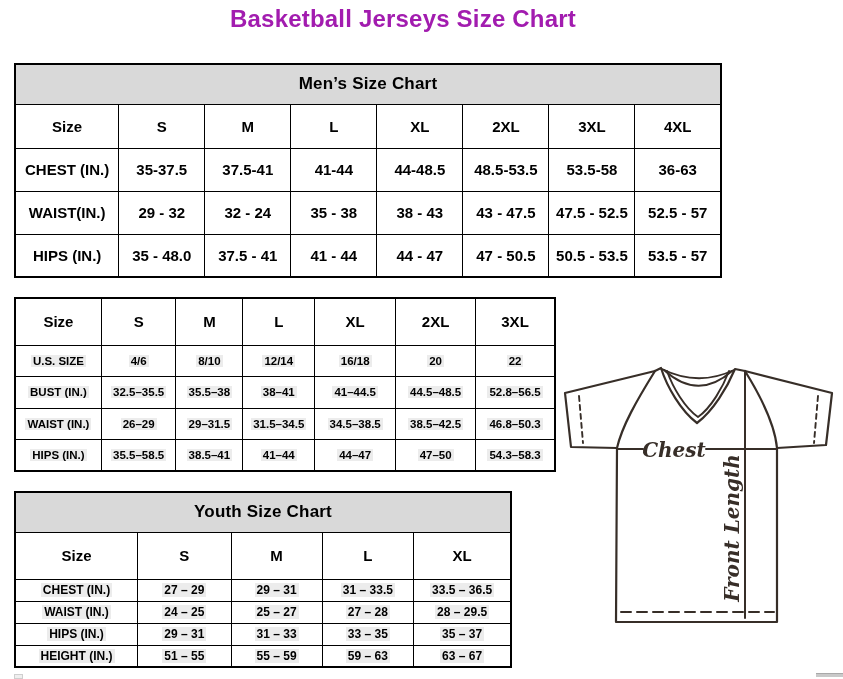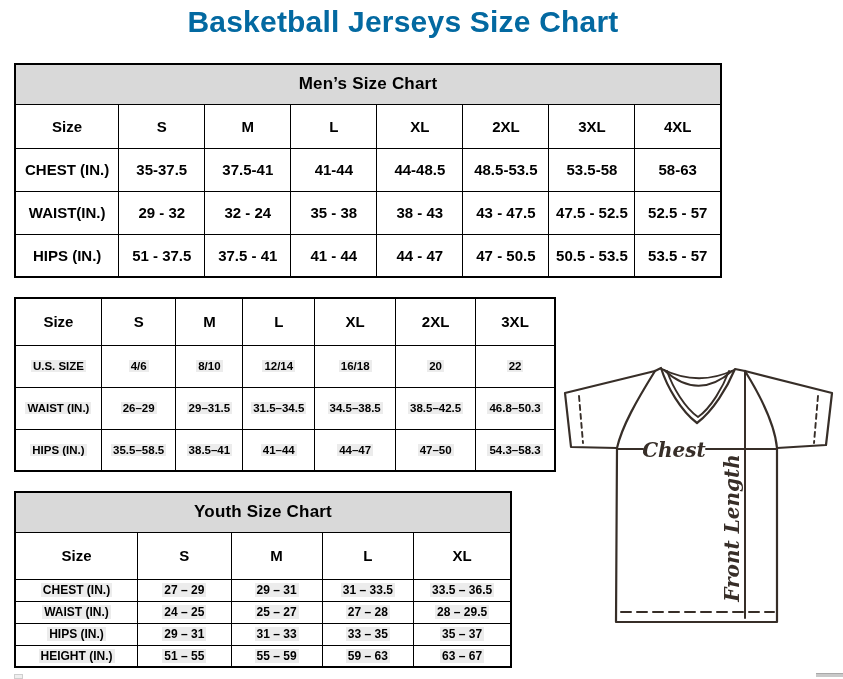--- a/index.html
+++ b/index.html
@@ -5,21 +5,21 @@
   * { margin:0; padding:0; box-sizing:border-box; }
   html,body { background:#ffffff; }
   body {
     width:843px; height:679px; position:relative; overflow:hidden;
     font-family:"Liberation Sans", sans-serif; color:#000;
   }
   .page { position:absolute; inset:0; }
 
   .page-title {
     position:absolute; left:0; top:5px; width:806px;
-    text-align:center; font-size:30px; font-weight:bold; color:#0369a1;
+    text-align:center; font-size:24px; font-weight:bold; color:#a21caf;
     letter-spacing:0.2px;
   }
 
   table.chart {
     position:absolute; border-collapse:collapse; table-layout:fixed;
     border:2px solid #000; background:#fff;
   }
   .chart th, .chart td {
     border:1px solid #000; text-align:center; vertical-align:middle;
     font-weight:bold; color:#000; overflow:hidden; white-space:nowrap;
@@ -90,35 +90,35 @@
     </thead>
     <tbody class="rows">
         <tr>
           <th>CHEST (IN.)</th>
           <td>35-37.5</td>
           <td>37.5-41</td>
           <td>41-44</td>
           <td>44-48.5</td>
           <td>48.5-53.5</td>
           <td>53.5-58</td>
-          <td>58-63</td>
+          <td>36-63</td>
         </tr>
         <tr>
           <th>WAIST(IN.)</th>
           <td>29 - 32</td>
           <td>32 - 24</td>
           <td>35 - 38</td>
           <td>38 - 43</td>
           <td>43 - 47.5</td>
           <td>47.5 - 52.5</td>
           <td>52.5 - 57</td>
         </tr>
         <tr>
           <th>HIPS (IN.)</th>
-          <td>51 - 37.5</td>
+          <td>35 - 48.0</td>
           <td>37.5 - 41</td>
           <td>41 - 44</td>
           <td>44 - 47</td>
           <td>47 - 50.5</td>
           <td>50.5 - 53.5</td>
           <td>53.5 - 57</td>
         </tr>
       </tbody>
   </table>
 
@@ -147,20 +147,29 @@
         <tr>
           <th><span class="hl">U.S. SIZE</span></th>
           <td><span class="hl">4/6</span></td>
           <td><span class="hl">8/10</span></td>
           <td><span class="hl">12/14</span></td>
           <td><span class="hl">16/18</span></td>
           <td><span class="hl">20</span></td>
           <td><span class="hl">22</span></td>
         </tr>
         <tr>
+          <th><span class="hl">BUST (IN.)</span></th>
+          <td><span class="hl">32.5–35.5</span></td>
+          <td><span class="hl">35.5–38</span></td>
+          <td><span class="hl">38–41</span></td>
+          <td><span class="hl">41–44.5</span></td>
+          <td><span class="hl">44.5–48.5</span></td>
+          <td><span class="hl">52.8–56.5</span></td>
+        </tr>
+        <tr>
           <th><span class="hl">WAIST (IN.)</span></th>
           <td><span class="hl">26–29</span></td>
           <td><span class="hl">29–31.5</span></td>
           <td><span class="hl">31.5–34.5</span></td>
           <td><span class="hl">34.5–38.5</span></td>
           <td><span class="hl">38.5–42.5</span></td>
           <td><span class="hl">46.8–50.3</span></td>
         </tr>
         <tr>
           <th><span class="hl">HIPS (IN.)</span></th>

